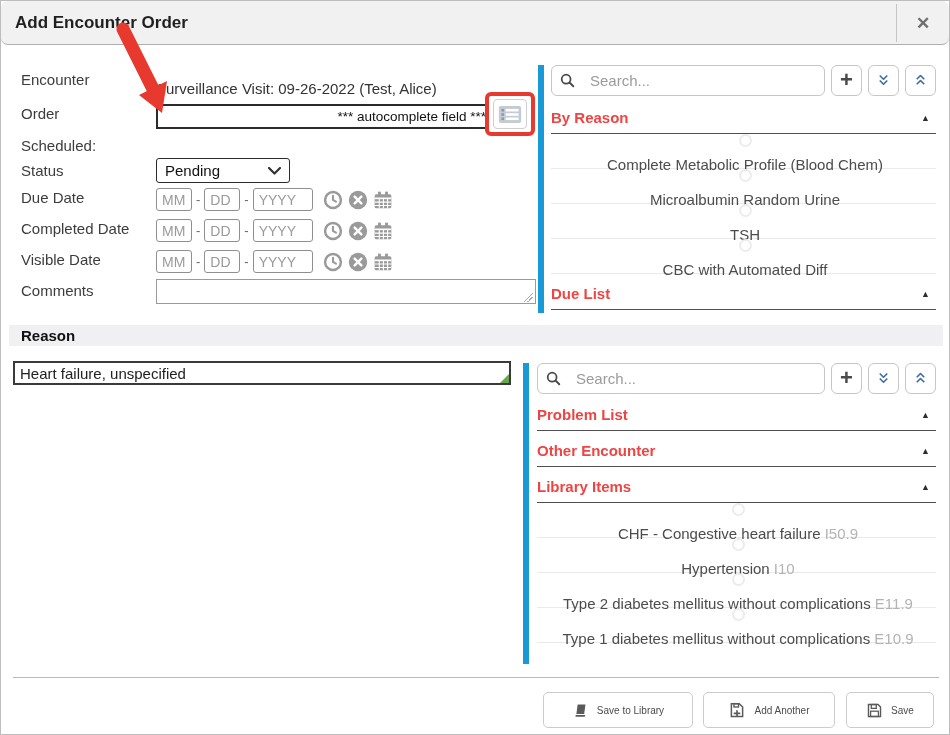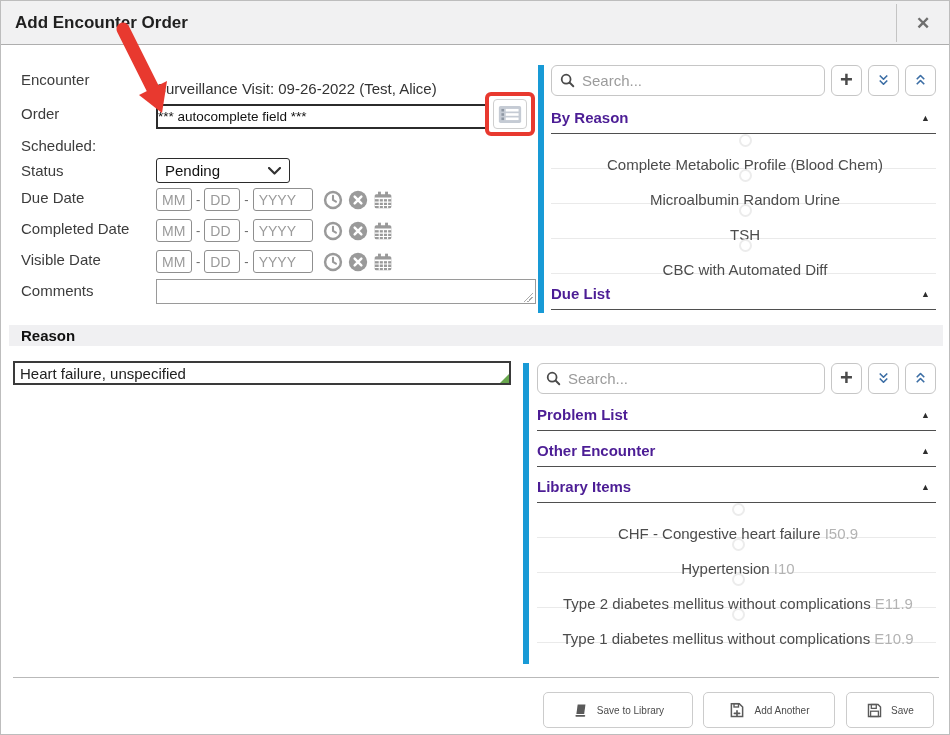--- a/index.html
+++ b/index.html
@@ -8,37 +8,37 @@
 
   .dialog {
     position: relative; width: 950px; height: 735px;
     background: #fff; border: 1px solid #bdbdbd; overflow: hidden;
   }
 
   
   .titlebar {
     position:absolute; left:0; top:0; width:100%; height:44px;
     background:#f1f1f2; border-bottom:1px solid #aeaeae;
-    display:flex; align-items:center;
+    display:flex; align-items:center;border-radius:7px;
   }
   .titlebar .title { font-size:17px; font-weight:bold; color:#1f1f1f; padding-left:14px; }
   .close-btn {
     position:absolute; right:0; top:3px; width:53px; height:38px;
     border-left:1px solid #c4c4c4; background:transparent; border-top:none; border-right:none; border-bottom:none;
     display:flex; align-items:center; justify-content:center; cursor:pointer;
   }
   .close-btn .x { color:#6f6f6f; font-size:17px; font-weight:bold; }
 
   
   .lbl { position:absolute; left:20px; font-size:15px; color:#3c3c3c; }
   .enc-value { position:absolute; left:155px; top:79px; font-size:15px; color:#333; }
 
   .order-input {
     position:absolute; left:155px; top:103px; width:332px; height:25px;
-    border:2px solid #2b2b2b; font-size:13.5px; text-align:left;
+    border:2px solid #2b2b2b; font-size:13.5px; text-align:right;
     font-family:"Liberation Sans",sans-serif; color:#111; background:#fff;
   }
   .order-icon-btn {
     position:absolute; left:492px; top:98px; width:34px; height:30px;
     background:#fff; border:1px solid #cfcfcf; border-radius:4px;
     display:flex; align-items:center; justify-content:center; cursor:pointer;
   }
   .annotation-box {
     position:absolute; left:484px; top:91px; width:50px; height:44px;
     border:4px solid #e8392f; border-radius:6px; pointer-events:none; z-index:40;
@@ -99,35 +99,35 @@
   .picker .accent {
     position:absolute; left:0; top:0; width:6px; height:100%; background:#189ad6;
   }
   .picker .content { position:absolute; top:0; }
 
   .search-row { display:flex; align-items:center; gap:6px; }
   .search-wrap { position:relative; }
   .search-wrap svg { position:absolute; left:9px; top:8px; }
   .search-input {
     height:31px; border:1px solid #c6c6c6; border-radius:6px;
-    padding:0 8px 0 30px; font-size:15px; color:#444; background:#fff;
+    padding:0 8px 0 38px; font-size:15px; color:#444; background:#fff;
     font-family:"Liberation Sans",sans-serif;
   }
   .search-input::placeholder { color:#9b9b9b; }
   .icon-btn {
     width:31px; height:31px; background:#fff; border:1px solid #c6c6c6; border-radius:6px;
     display:flex; align-items:center; justify-content:center; cursor:pointer; flex:0 0 auto;
   }
   .icon-btn .plus { font-size:22px; font-weight:bold; color:#4a4a4a; line-height:1; margin-top:-2px; }
 
   .sec-header {
     display:flex; align-items:center; justify-content:space-between;
     border-bottom:1px solid #4f4f4f; padding:6px 2px 7px 0; cursor:pointer;
   }
-  .sec-header .st { font-size:15px; font-weight:bold; color:#4c1d95; }
+  .sec-header .st { font-size:15px; font-weight:bold; color:#ef4444; }
   .sec-header .tri { font-size:9px; color:#2d2d2d; padding-right:4px; }
 
   .pick-item {
     display:flex; align-items:center; gap:9px;
     height:35px; border-bottom:1px solid #eaeaea; padding-left:3px; cursor:pointer;
     font-size:15px; color:#4c4c4c; white-space:nowrap;flex-direction:column;
   }
   .pick-item .radio {
     width:13px; height:13px; border:2px solid #ececec; border-radius:50%;
     background:#fff; flex:0 0 auto;

